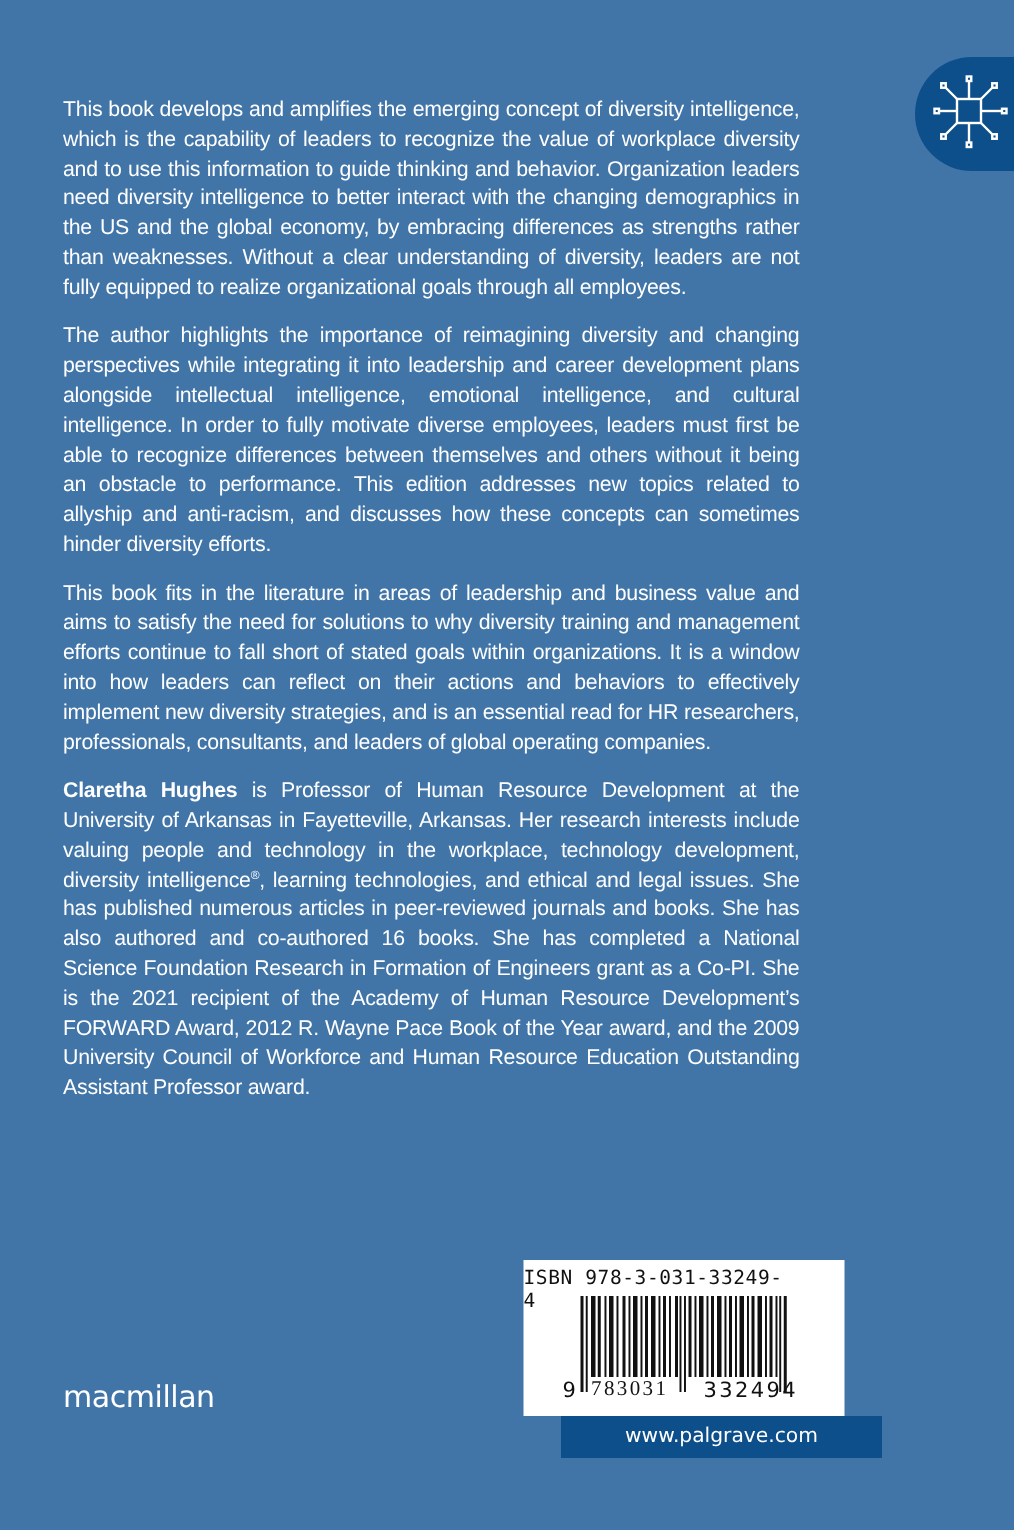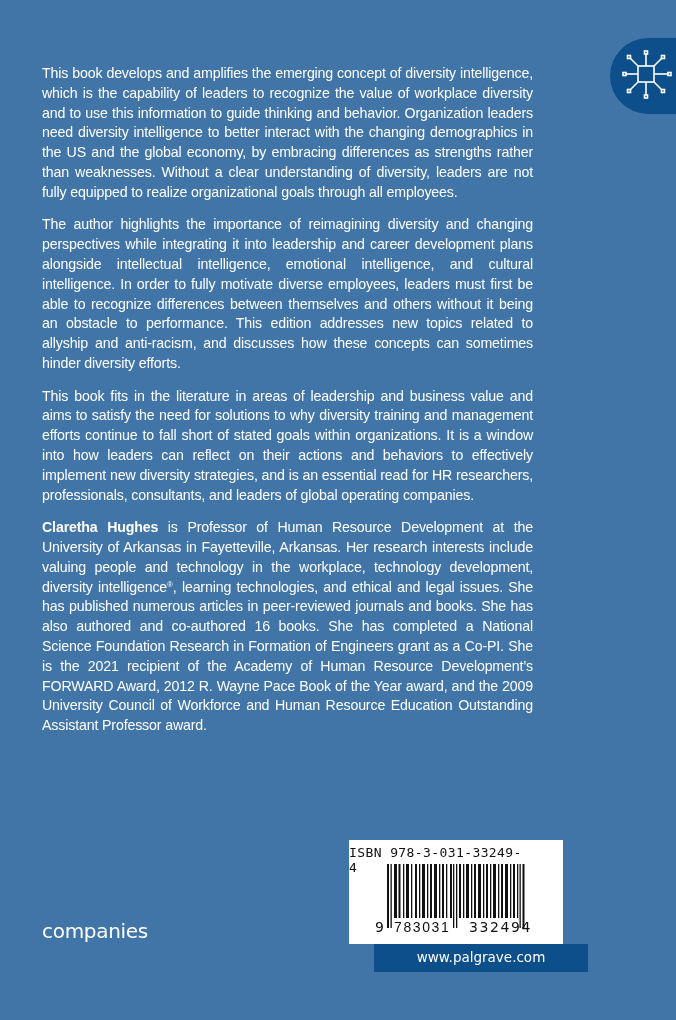--- a/index.html
+++ b/index.html
@@ -83,21 +83,21 @@
   </div>
 
   <div class="text-block" style="top:44px;margin-top:20px;">
     <p class="last-line">This book develops and amplifies the emerging concept of diversity intelligence, which is the capability of leaders to recognize the value of workplace diversity and to use this information to guide thinking and behavior. Organization leaders need diversity intelligence to better interact with the changing demographics in the US and the global economy, by embracing differences as strengths rather than weaknesses. Without a clear understanding of diversity, leaders are not fully equipped to realize organizational goals through all employees.</p>
     <p class="last-line">The author highlights the importance of reimagining diversity and changing perspectives while integrating it into leadership and career development plans alongside intellectual intelligence, emotional intelligence, and cultural intelligence. In order to fully motivate diverse employees, leaders must first be able to recognize differences between themselves and others without it being an obstacle to performance. This edition addresses new topics related to allyship and anti-racism, and discusses how these concepts can sometimes hinder diversity efforts.</p>
     <p class="last-line">This book fits in the literature in areas of leadership and business value and aims to satisfy the need for solutions to why diversity training and management efforts continue to fall short of stated goals within organizations. It is a window into how leaders can reflect on their actions and behaviors to effectively implement new diversity strategies, and is an essential read for HR researchers, professionals, consultants, and leaders of global operating companies.</p>
     <p class="last-line"><span class="author-name">Claretha Hughes</span><span> is Professor of Human Resource Development at the University of Arkansas in Fayetteville, Arkansas. Her research interests include valuing people and technology in the workplace, technology development, diversity intelligence</span><sup class="reg">®</sup><span>, learning technologies, and ethical and legal issues. She has published numerous articles in peer-reviewed journals and books. She has also authored and co-authored 16 books. She has completed a National Science Foundation Research in Formation of Engineers grant as a Co-PI. She is the 2021 recipient of the Academy of Human Resource Development’s FORWARD Award, 2012 R. Wayne Pace Book of the Year award, and the 2009 University Council of Workforce and Human Resource Education Outstanding Assistant Professor award.</span></p>
   </div>
 
   <div class="publisher-logo">
-    <div class="line2">companies</div>
+    <div class="line2">macmillan</div>
   </div>
 
   <div class="barcode-box">
     <div class="barcode-white"></div>
     <div class="isbn-text">ISBN 978-3-031-33249-4</div>
     <svg class="barcode-svg" width="214" height="104" viewBox="0 0 214 104">
       <g fill="#111">
         <rect x="38" y="24" width="2" height="64"></rect>
         <rect x="41.5" y="24" width="1.3" height="64"></rect>
         <rect x="45" y="24" width="3" height="54"></rect>
@@ -131,18 +131,18 @@
         <rect x="152" y="24" width="2" height="54"></rect>
         <rect x="156" y="24" width="3" height="54"></rect>
         <rect x="161" y="24" width="1.3" height="54"></rect>
         <rect x="164" y="24" width="2" height="54"></rect>
         <rect x="168" y="24" width="1.3" height="54"></rect>
         <rect x="170.5" y="24" width="1.3" height="64"></rect>
         <rect x="173.5" y="24" width="2" height="64"></rect>
       </g>
     </svg>
     <div style="position:absolute;left:26px;top:79px;font-family:'DejaVu Sans',sans-serif;font-size:14px;color:#111;">9</div>
-    <div style="position:absolute;left:45px;top:79px;width:58px;font-family:Liberation Sans, sans-serif;font-size:14px;color:#111;letter-spacing:1.6px;">783031</div>
+    <div style="position:absolute;left:45px;top:79px;width:58px;font-family:Liberation Serif, serif;font-size:14px;color:#111;letter-spacing:1.6px;">783031</div>
     <div style="position:absolute;left:120px;top:79px;width:60px;font-family:'DejaVu Sans',sans-serif;font-size:14px;color:#111;letter-spacing:1.6px;">332494</div>
     <div class="url-bar">www.palgrave.com</div>
   </div>
 
 </div>
 
 </body></html>

